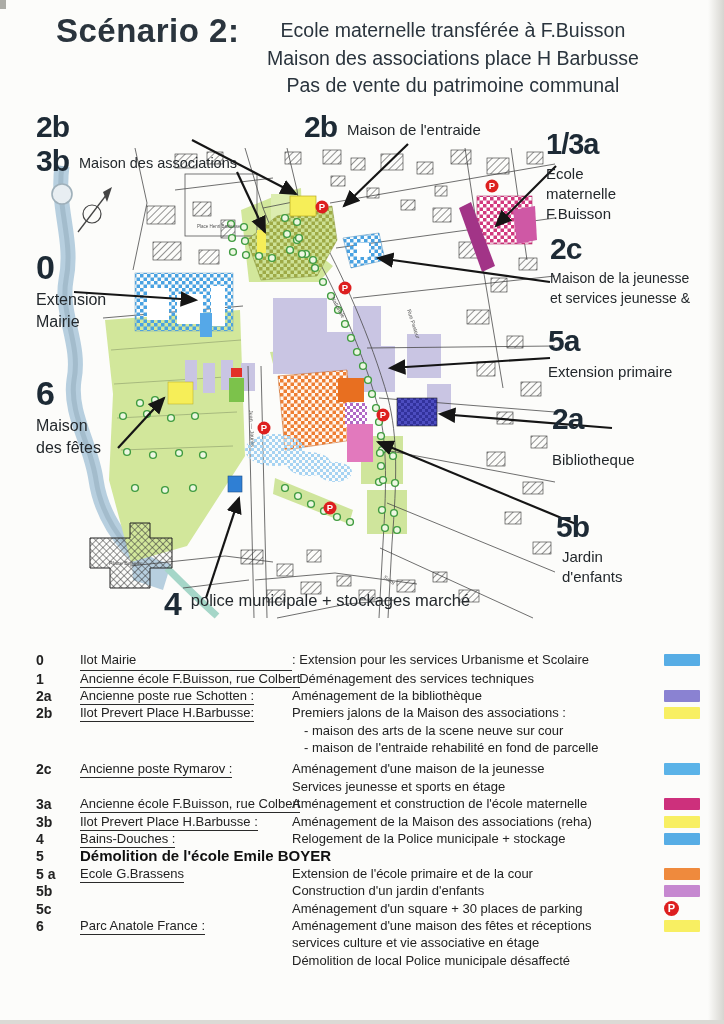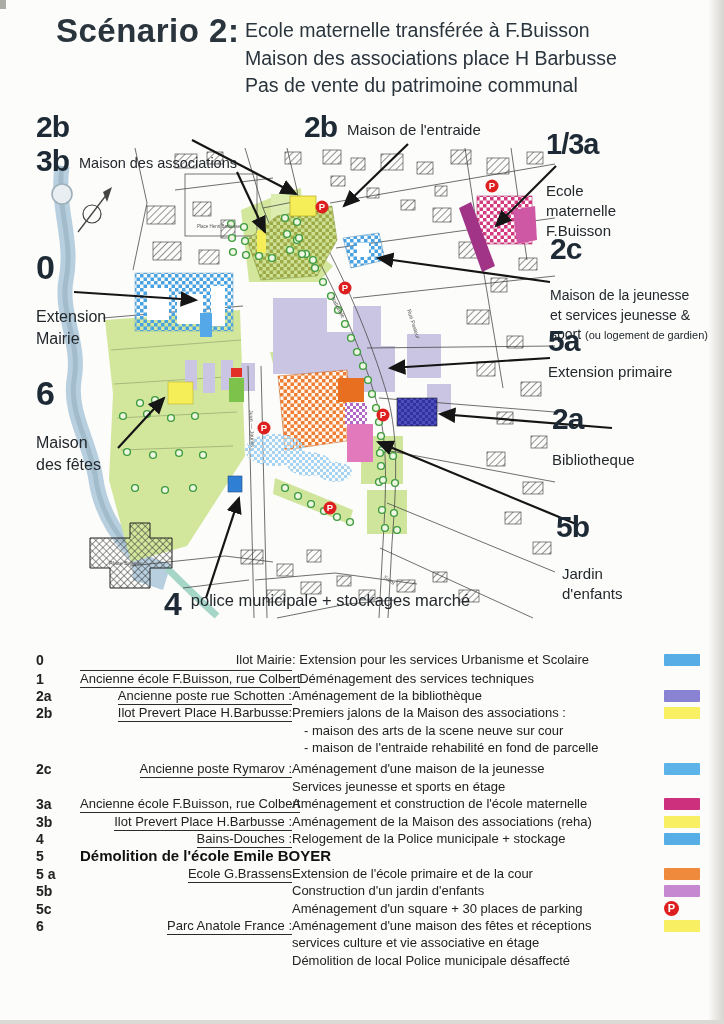--- a/index.html
+++ b/index.html
@@ -1,41 +1,41 @@
 <!DOCTYPE html>
 <html><head>
 <meta charset="utf-8">
 <style>
   html,body{margin:0;padding:0;}
   body{width:724px;height:1024px;position:relative;background:#fcfcfa;overflow:hidden;
        font-family:"Liberation Sans",sans-serif;color:#26313a;}
   
   .hdr-title{position:absolute;left:46px;top:12px;font-size:33px;font-weight:800;
              letter-spacing:.5px;color:#2a343d;margin-left:10px;}
-  .hdr-lines{position:absolute;left:245px;top:17px;font-size:19.5px;line-height:27.5px;
-             color:#2a343d;font-weight:500;}
+  .hdr-lines{position:absolute;left:267px;top:17px;font-size:19.5px;line-height:27.5px;
+             color:#2a343d;font-weight:500;text-align:center;}
   
   .map-wrap{position:absolute;left:0;top:110px;width:724px;height:534px;}
   .map-wrap svg{position:absolute;left:0;top:0;}
   
   .co{position:absolute;color:#1d2a35;}
   .co .n{font-weight:800;font-size:30px;line-height:1;letter-spacing:-1px;color:#1d2a35;display:inline-block;}
   .co .t{font-size:15px;color:#23282c;}
   .co.row{display:flex;align-items:flex-start;}
   .co.row .t{margin-left:10px;margin-top:9px;}
-  .co .lines{font-size:15px;line-height:20px;color:#23282c;margin-top:22px;}
+  .co .lines{font-size:15px;line-height:20px;color:#23282c;margin-top:5px;}
   .nbig{font-size:34px !important;}
   .note{font-size:11px;}
   .sn{font-size:5.5px;fill:#555;}
   #trees circle{fill:#edf7e2;stroke:#3f9b3f;stroke-width:1.4;}
   
   .legend{position:absolute;left:36px;top:652px;width:668px;font-size:13px;color:#222;}
   .lrow{display:flex;align-items:flex-start;min-height:17.4px;line-height:16.5px;}
   .ln{width:44px;font-weight:700;font-size:14px;flex:none;}
-  .lm{width:212px;flex:none;white-space:nowrap;text-align:right;}
+  .lm{width:212px;flex:none;white-space:nowrap;}
   .lm i{font-style:normal;border-bottom:1px solid #2a2a2a;padding-bottom:1px;}
   .lm.stretch i{display:inline-block;width:100%;}
   .lm.plain i{border-bottom:none;}
   .ld{flex:1;}
   .ld.indent{padding-left:12px;}
   .ls{width:40px;flex:none;display:flex;justify-content:flex-start;}
   .sw{width:36px;height:12px;margin-top:2px;border-radius:1px;display:block;}
   .lbold{font-weight:800;font-size:15px;color:#111;}
   .pbadge{width:15px;height:15px;border-radius:50%;background:#dd1f1f;color:#fff;
           font-weight:800;font-size:11px;display:flex;align-items:center;justify-content:center;}
@@ -385,22 +385,20 @@
     <div class="lines" style="font-size:16px;line-height:22px">
       <div>Extension</div>
       <div>Mairie</div>
     </div>
   </div>
   <div class="co" style="left:550px;top:124px;width:170px">
     <span class="n">2c</span>
     <div class="lines" style="font-size:14px;line-height:19.5px">
       <div>Maison de la jeunesse</div>
       <div>et services jeunesse &amp;</div>
-      <div><span>sport</span>
-        <span class="note">(ou logement de gardien)</span></div>
     </div>
   </div>
   <div class="co" style="left:548px;top:216px">
     <span class="n">5a</span>
     <div class="lines" style="margin-top:6px">Extension primaire</div>
   </div>
   <div class="co" style="left:36px;top:266px">
     <span class="n nbig">6</span>
     <div class="lines" style="font-size:16px;line-height:22px">
       <div>Maison</div>

